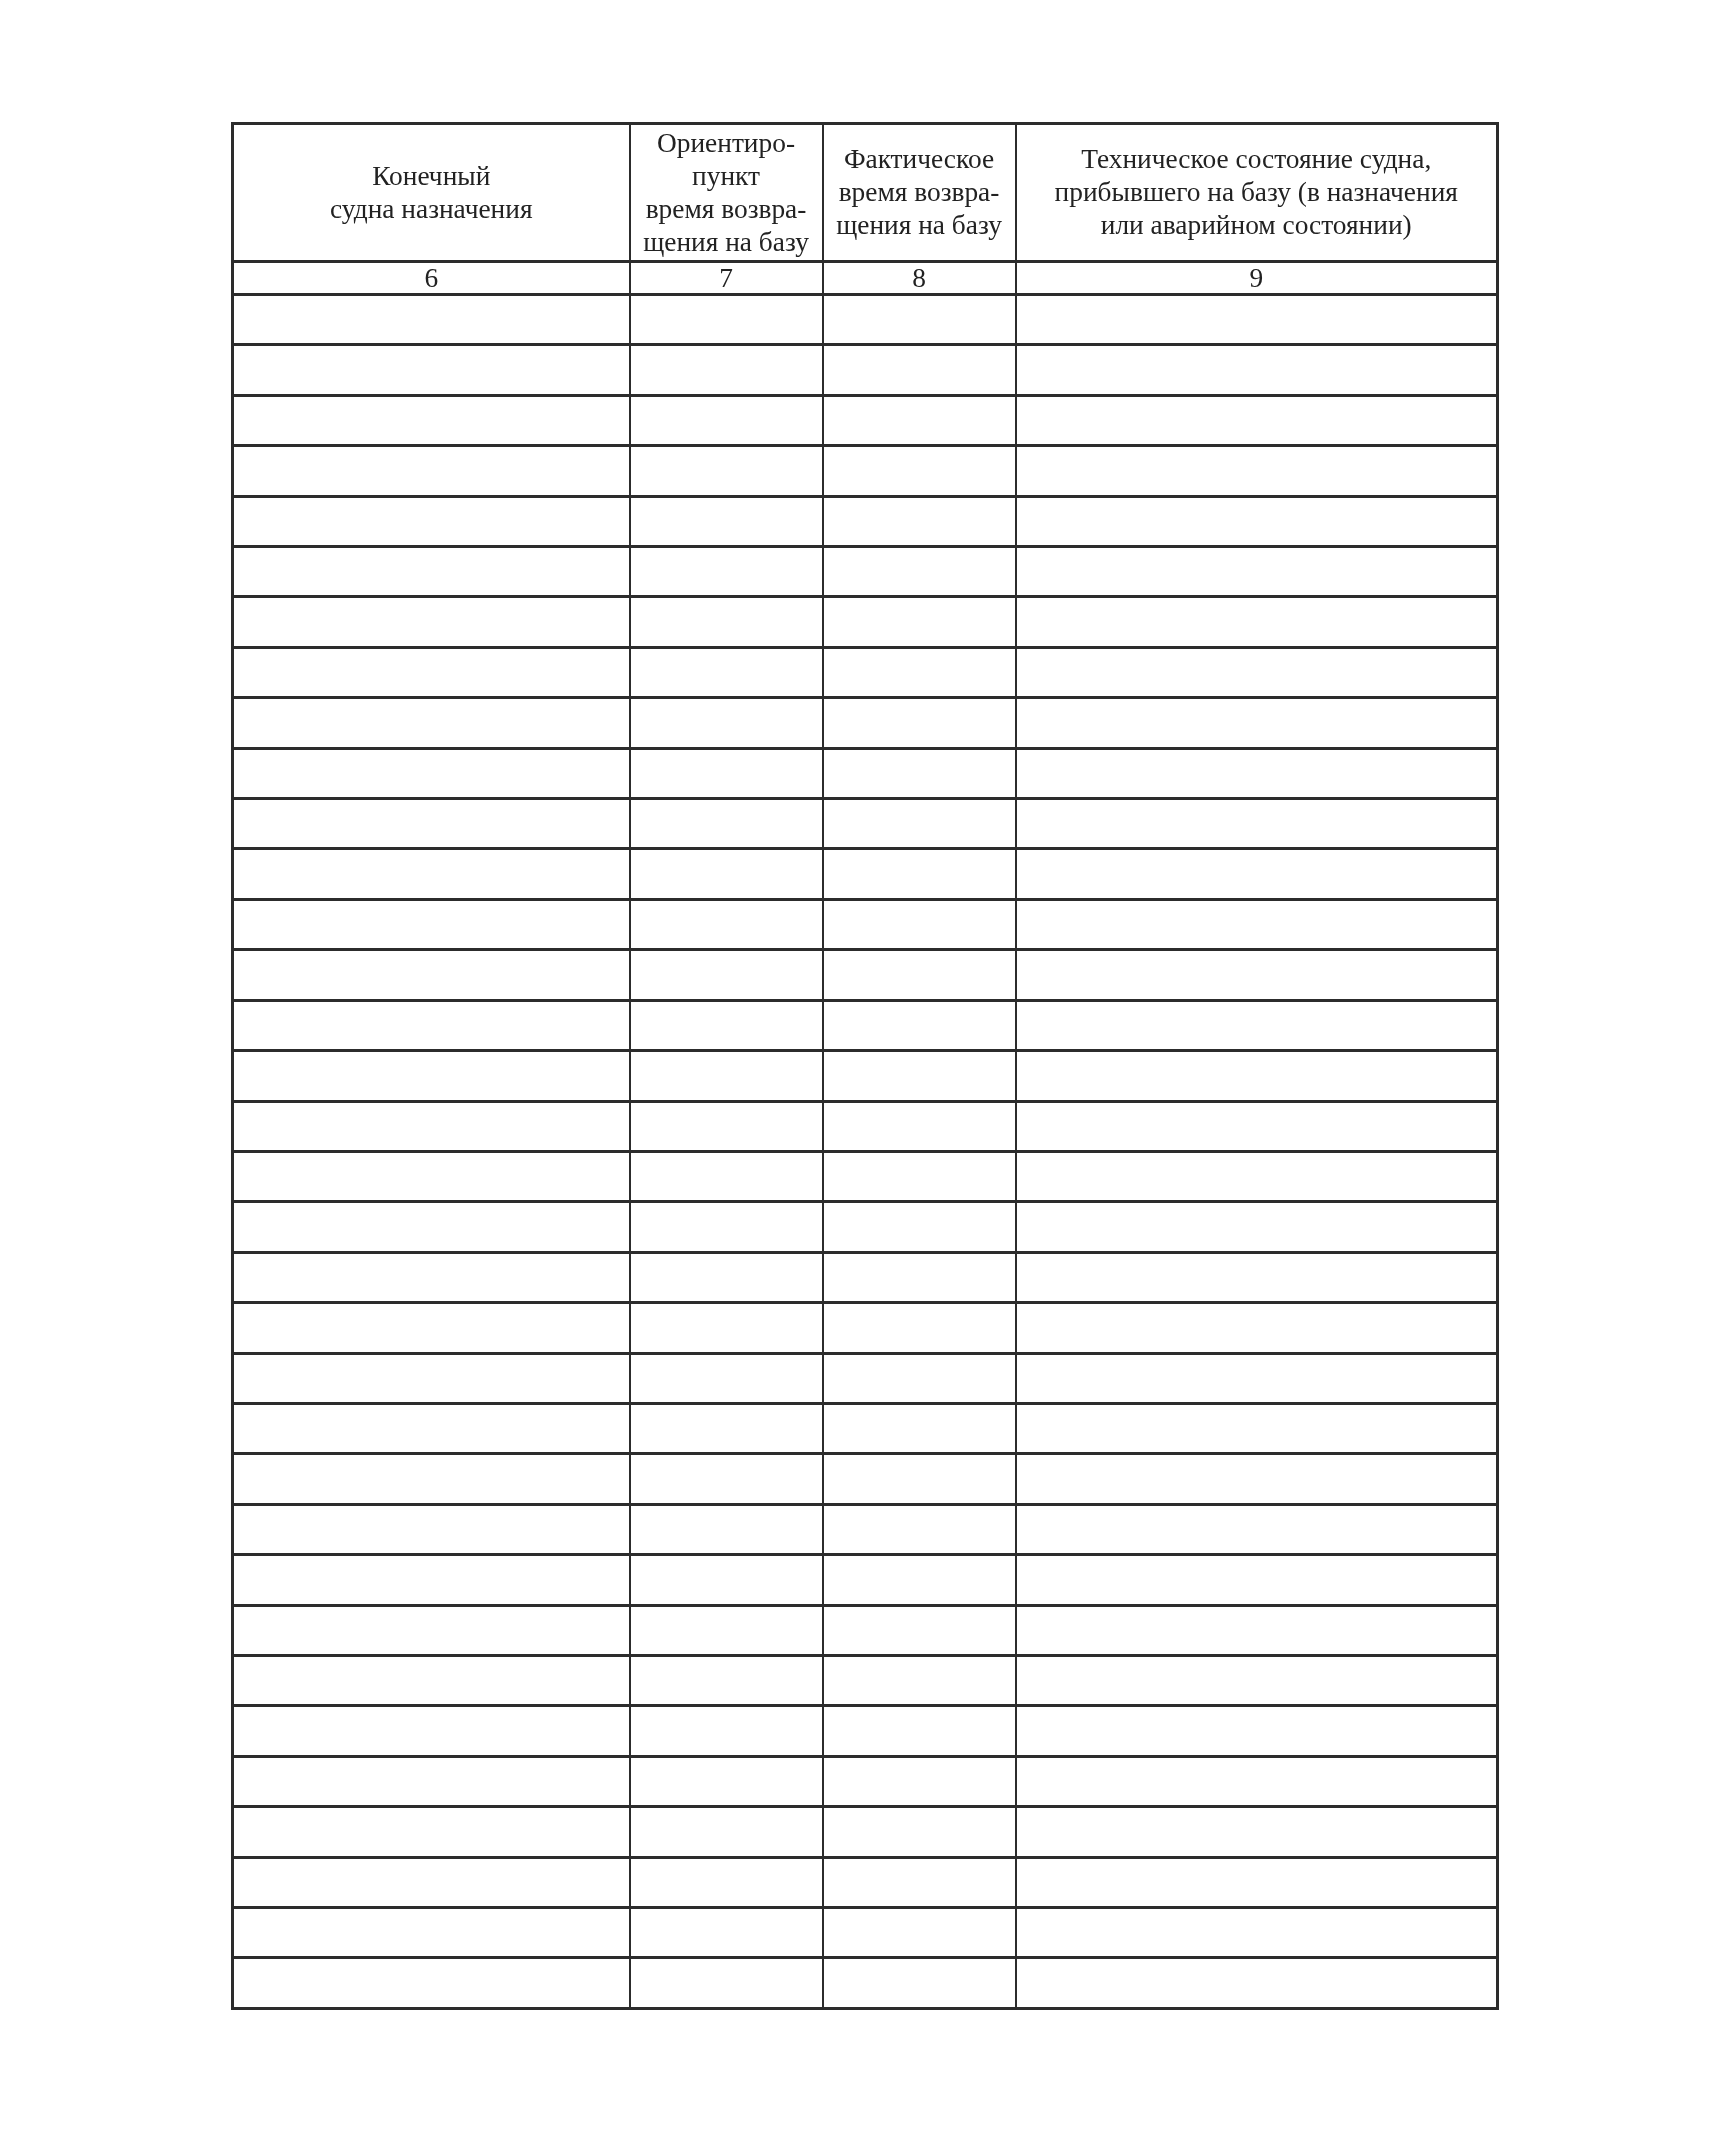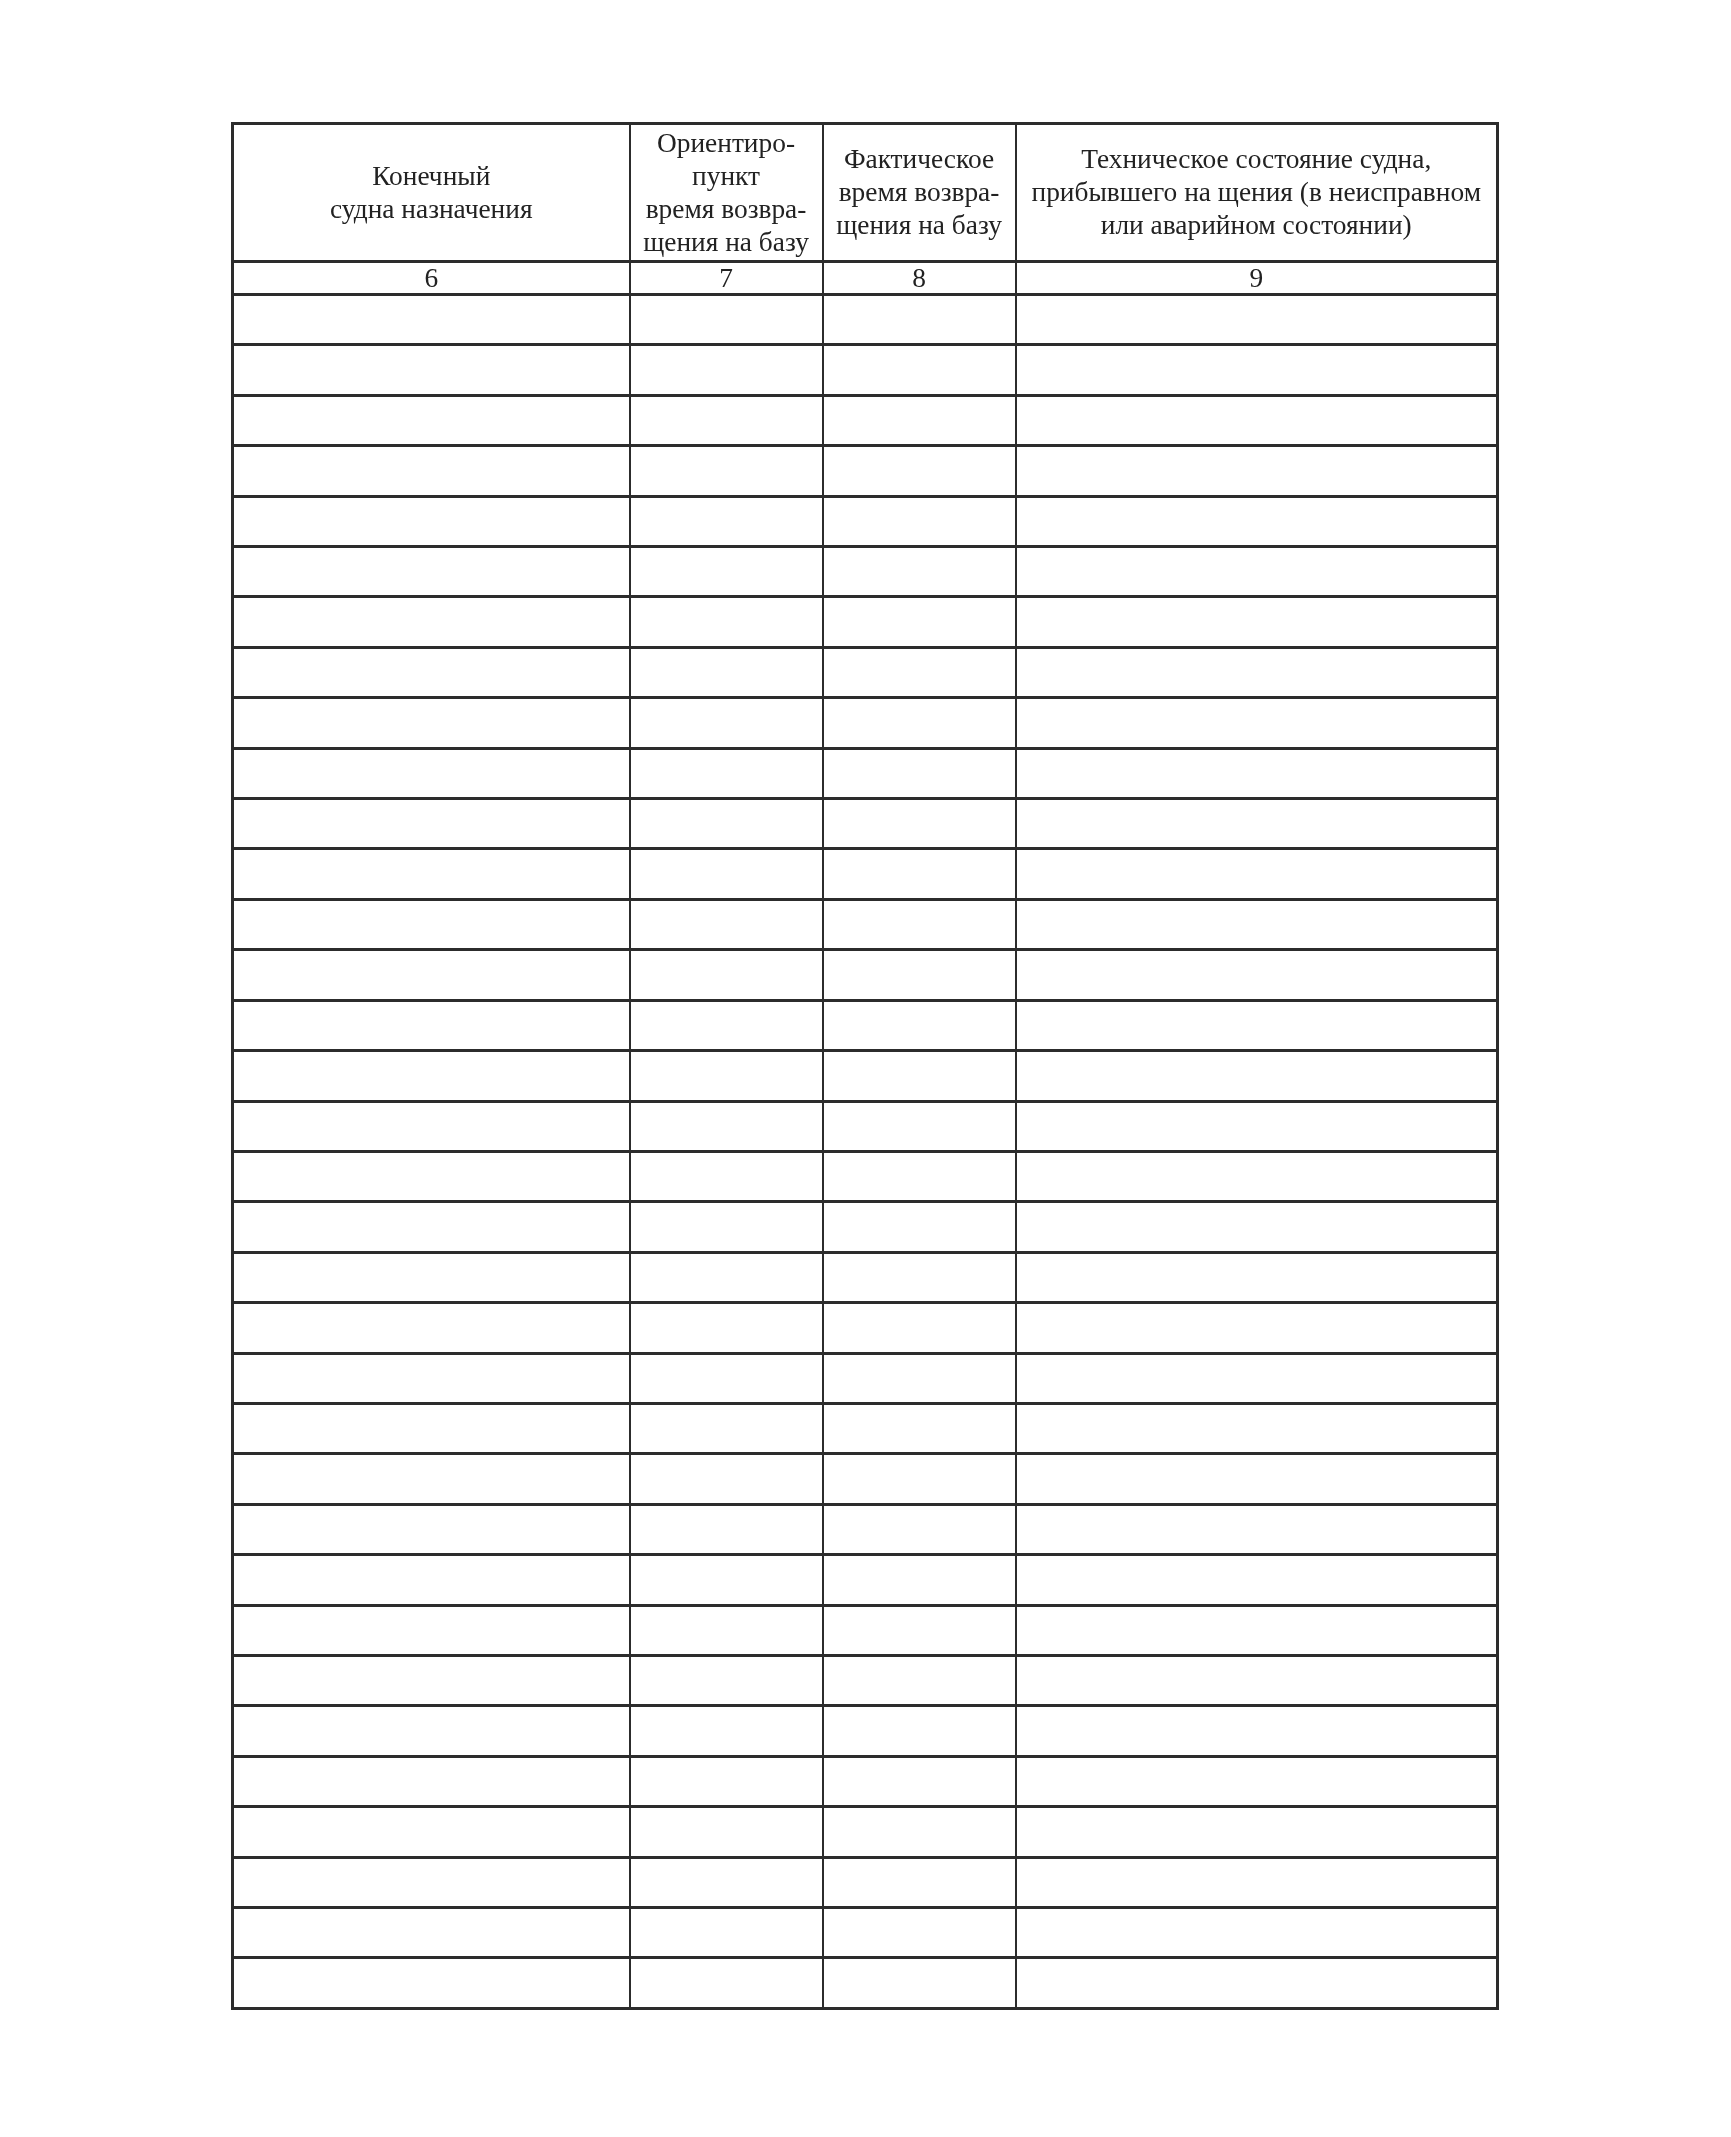--- a/index.html
+++ b/index.html
@@ -76,21 +76,21 @@
         <th>Конечный
 судна назначения</th>
         <th>Ориентиро-
 пункт
 время возвра-
 щения на базу</th>
         <th>Фактическое
 время возвра-
 щения на базу</th>
         <th>Техническое состояние судна,
-прибывшего на щения (в неисправном
+прибывшего на базу (в назначения
 или аварийном состоянии)</th>
       </tr>
       <tr class="numbers-row">
         <td>6</td>
         <td>7</td>
         <td>8</td>
         <td>9</td>
       </tr>
     </thead>
     <tbody>

